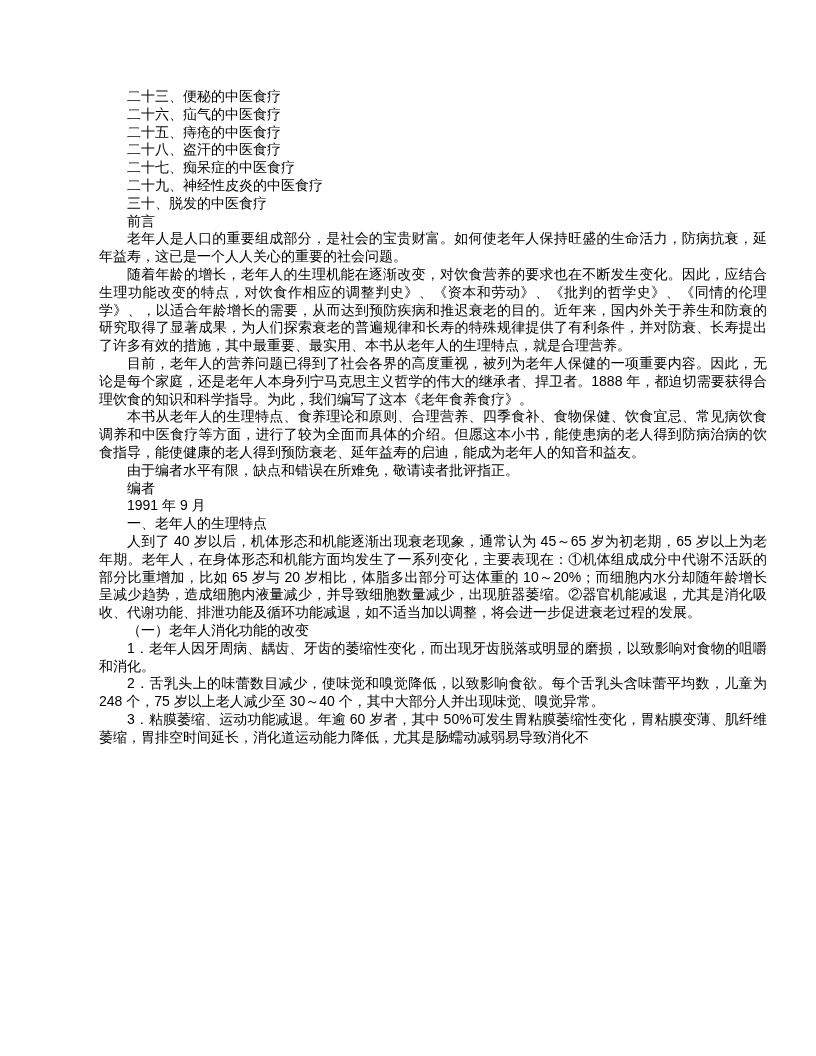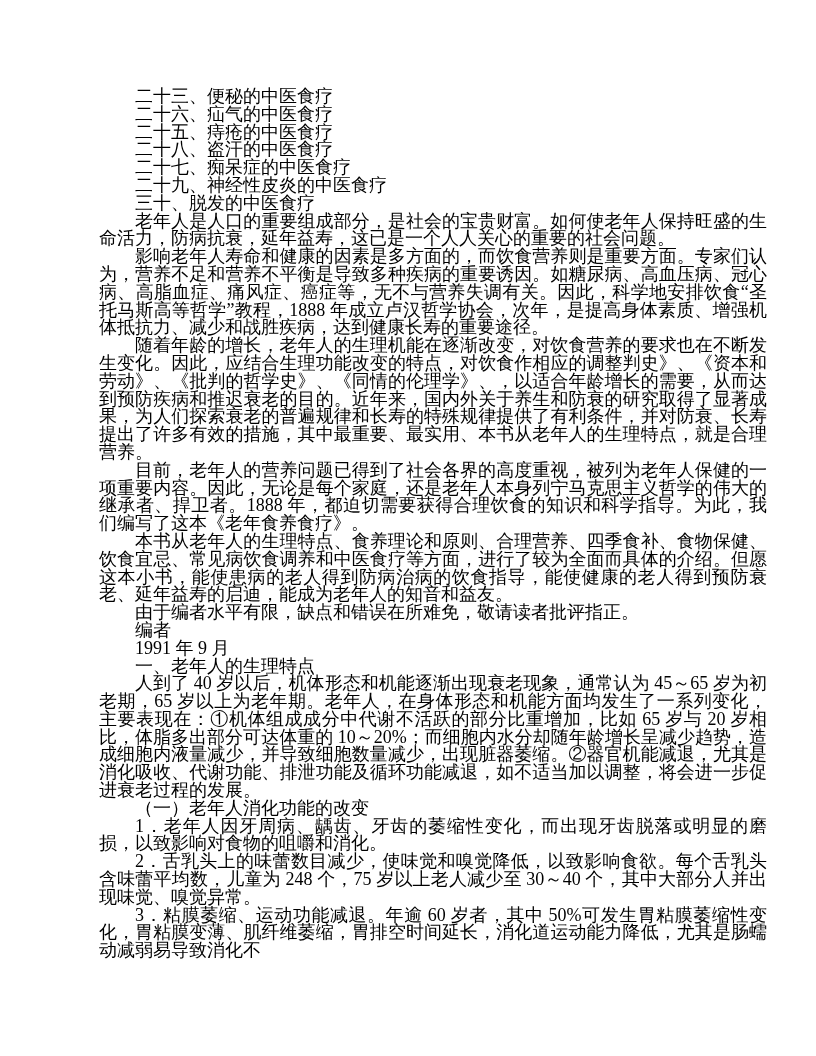--- a/index.html
+++ b/index.html
@@ -4,22 +4,22 @@
 <style>
   * { box-sizing: border-box; }
   html, body { margin: 0; padding: 0; background: #ffffff; }
   .page {
     position: relative;
     width: 816px;
     height: 1056px;
     margin: 0 auto;
     background: #ffffff;
     padding: 88px 49px 0 99px;
-    font-family: Liberation Serif, serif;
-    font-size: 18px;
+    font-family: Liberation Sans, sans-serif;
+    font-size: 14px;
     line-height: 17.8px;
     color: #000000;
     overflow: hidden;
   }
   .para {
     margin: 0;
     text-indent: 2em;
     text-align: justify;
   }
 </style>
@@ -28,22 +28,22 @@
 
 <div class="page">
   <p class="para">二十三、便秘的中医食疗</p>
   <p class="para">二十六、疝气的中医食疗</p>
   <p class="para">二十五、痔疮的中医食疗</p>
   <p class="para">二十八、盗汗的中医食疗</p>
   <p class="para">二十七、痴呆症的中医食疗</p>
   <p class="para">二十九、神经性皮炎的中医食疗</p>
   <p class="para">三十、脱发的中医食疗</p>
 
+  <p class="para">前言</p>
   <p class="para">老年人是人口的重要组成部分，是社会的宝贵财富。如何使老年人保持旺盛的生命活力，防病抗衰，延年益寿，这已是一个人人关心的重要的社会问题。</p>
-  <p class="para">影响老年人寿命和健康的因素是多方面的，而饮食营养则是重要方面。专家们认为，营养不足和营养不平衡是导致多种疾病的重要诱因。如糖尿病、高血压病、冠心病、高脂血症、痛风症、癌症等，无不与营养失调有关。因此，科学地安排饮食“圣托马斯高等哲学”教程，1888 年成立卢汉哲学协会，次年，是提高身体素质、增强机体抵抗力、减少和战胜疾病，达到健康长寿的重要途径。</p>
   <p class="para">随着年龄的增长，老年人的生理机能在逐渐改变，对饮食营养的要求也在不断发生变化。因此，应结合生理功能改变的特点，对饮食作相应的调整判史》、《资本和劳动》、《批判的哲学史》、《同情的伦理学》、，以适合年龄增长的需要，从而达到预防疾病和推迟衰老的目的。近年来，国内外关于养生和防衰的研究取得了显著成果，为人们探索衰老的普遍规律和长寿的特殊规律提供了有利条件，并对防衰、长寿提出了许多有效的措施，其中最重要、最实用、本书从老年人的生理特点，就是合理营养。</p>
   <p class="para">目前，老年人的营养问题已得到了社会各界的高度重视，被列为老年人保健的一项重要内容。因此，无论是每个家庭，还是老年人本身列宁马克思主义哲学的伟大的继承者、捍卫者。1888 年，都迫切需要获得合理饮食的知识和科学指导。为此，我们编写了这本《老年食养食疗》。</p>
   <p class="para">本书从老年人的生理特点、食养理论和原则、合理营养、四季食补、食物保健、饮食宜忌、常见病饮食调养和中医食疗等方面，进行了较为全面而具体的介绍。但愿这本小书，能使患病的老人得到防病治病的饮食指导，能使健康的老人得到预防衰老、延年益寿的启迪，能成为老年人的知音和益友。</p>
   <p class="para">由于编者水平有限，缺点和错误在所难免，敬请读者批评指正。</p>
   <p class="para">编者</p>
   <p class="para">1991 年 9 月</p>
 
   <p class="para">一、老年人的生理特点</p>
   <p class="para">人到了 40 岁以后，机体形态和机能逐渐出现衰老现象，通常认为 45～65 岁为初老期，65 岁以上为老年期。老年人，在身体形态和机能方面均发生了一系列变化，主要表现在：①机体组成成分中代谢不活跃的部分比重增加，比如 65 岁与 20 岁相比，体脂多出部分可达体重的 10～20%；而细胞内水分却随年龄增长呈减少趋势，造成细胞内液量减少，并导致细胞数量减少，出现脏器萎缩。②器官机能减退，尤其是消化吸收、代谢功能、排泄功能及循环功能减退，如不适当加以调整，将会进一步促进衰老过程的发展。</p>
   <p class="para">（一）老年人消化功能的改变</p>

